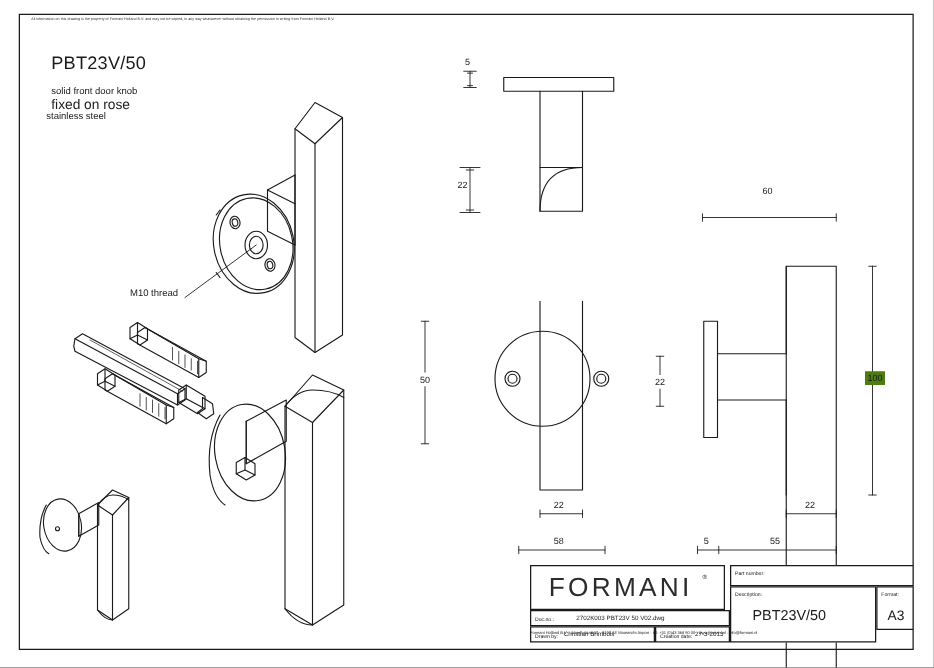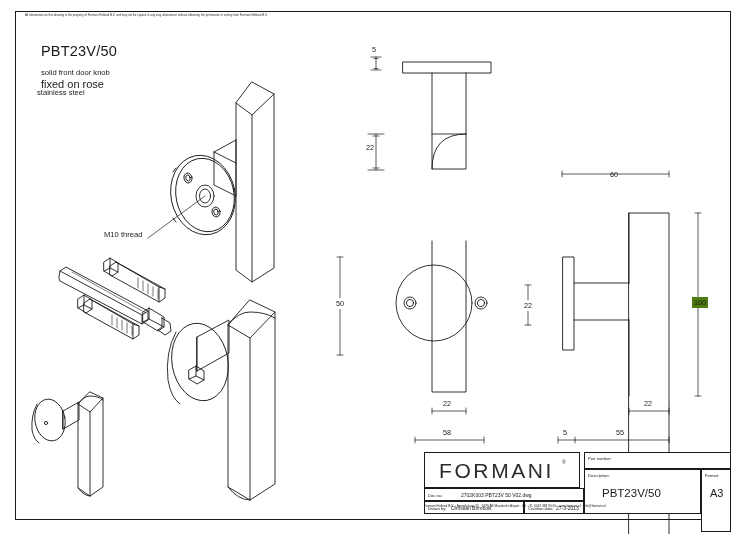--- a/index.html
+++ b/index.html
@@ -239,21 +239,21 @@
   </svg>
 
   <div class="dim" style="left:372px;top:45px;">5</div>
   <div class="dim" style="left:366px;top:143px;">22</div>
   <div class="dim" style="left:334px;top:298px;
        background:#fff;padding:1px 2px;">50</div>
   <div class="dim" style="left:522px;top:300px;
        background:#fff;padding:1px 2px;">22</div>
   <div class="dim" style="left:443px;top:399px;">22</div>
   <div class="dim" style="left:443px;top:428px;">58</div>
-  <div class="dim" style="left:610px;top:170px;">60</div>
+  <div class="dim" style="left:610px;top:148px;">60</div>
   <div class="dim" style="left:692px;top:297px;
        background:#4d7c0f;padding:1px 2px;text-align:right;">100</div>
   <div class="dim" style="left:644px;top:399px;">22</div>
   <div class="dim" style="left:563px;top:428px;">5</div>
   <div class="dim" style="left:616px;top:428px;">55</div>
 
   <div id="tblock">
 
     <div class="tbcell" id="logo" style="left:0;top:0;width:156px;height:36px;">
       <div id="logo-text">FORMANI</div>
@@ -278,20 +278,20 @@
     <div class="tbcell" style="left:160px;top:0;width:147px;height:17px;">
       <div class="lbl" style="left:3px;top:3px;">Part number:</div>
       <div class="val" style="left:40px;top:6px;font-size:7px;"></div>
     </div>
 
     <div class="tbcell" style="left:160px;top:17px;width:117px;height:45px;">
       <div class="lbl" style="left:3px;top:3px;">Description:</div>
       <div class="val" id="descr-val" style="left:17px;top:17px;">PBT23V/50</div>
     </div>
 
-    <div class="tbcell" style="left:277px;top:17px;width:30px;height:63px;text-align:center;">
+    <div class="tbcell" style="left:277px;top:17px;width:30px;height:35px;text-align:center;">
       <div class="lbl" style="left:3px;top:3px;">Format:</div>
       <div class="val" id="format-val" style="left:8px;top:17px;">A3</div>
     </div>
   </div>
 
   <div id="footer-line">Formani Holland B.V.  ·  Amerikalaan 55  ·  6199 AE Maastricht Airport  ·  tel: +31 (0)43 368 90 00  ·  www.formani.nl  ·  info@formani.nl</div>
 </div>
 
 </body></html>

